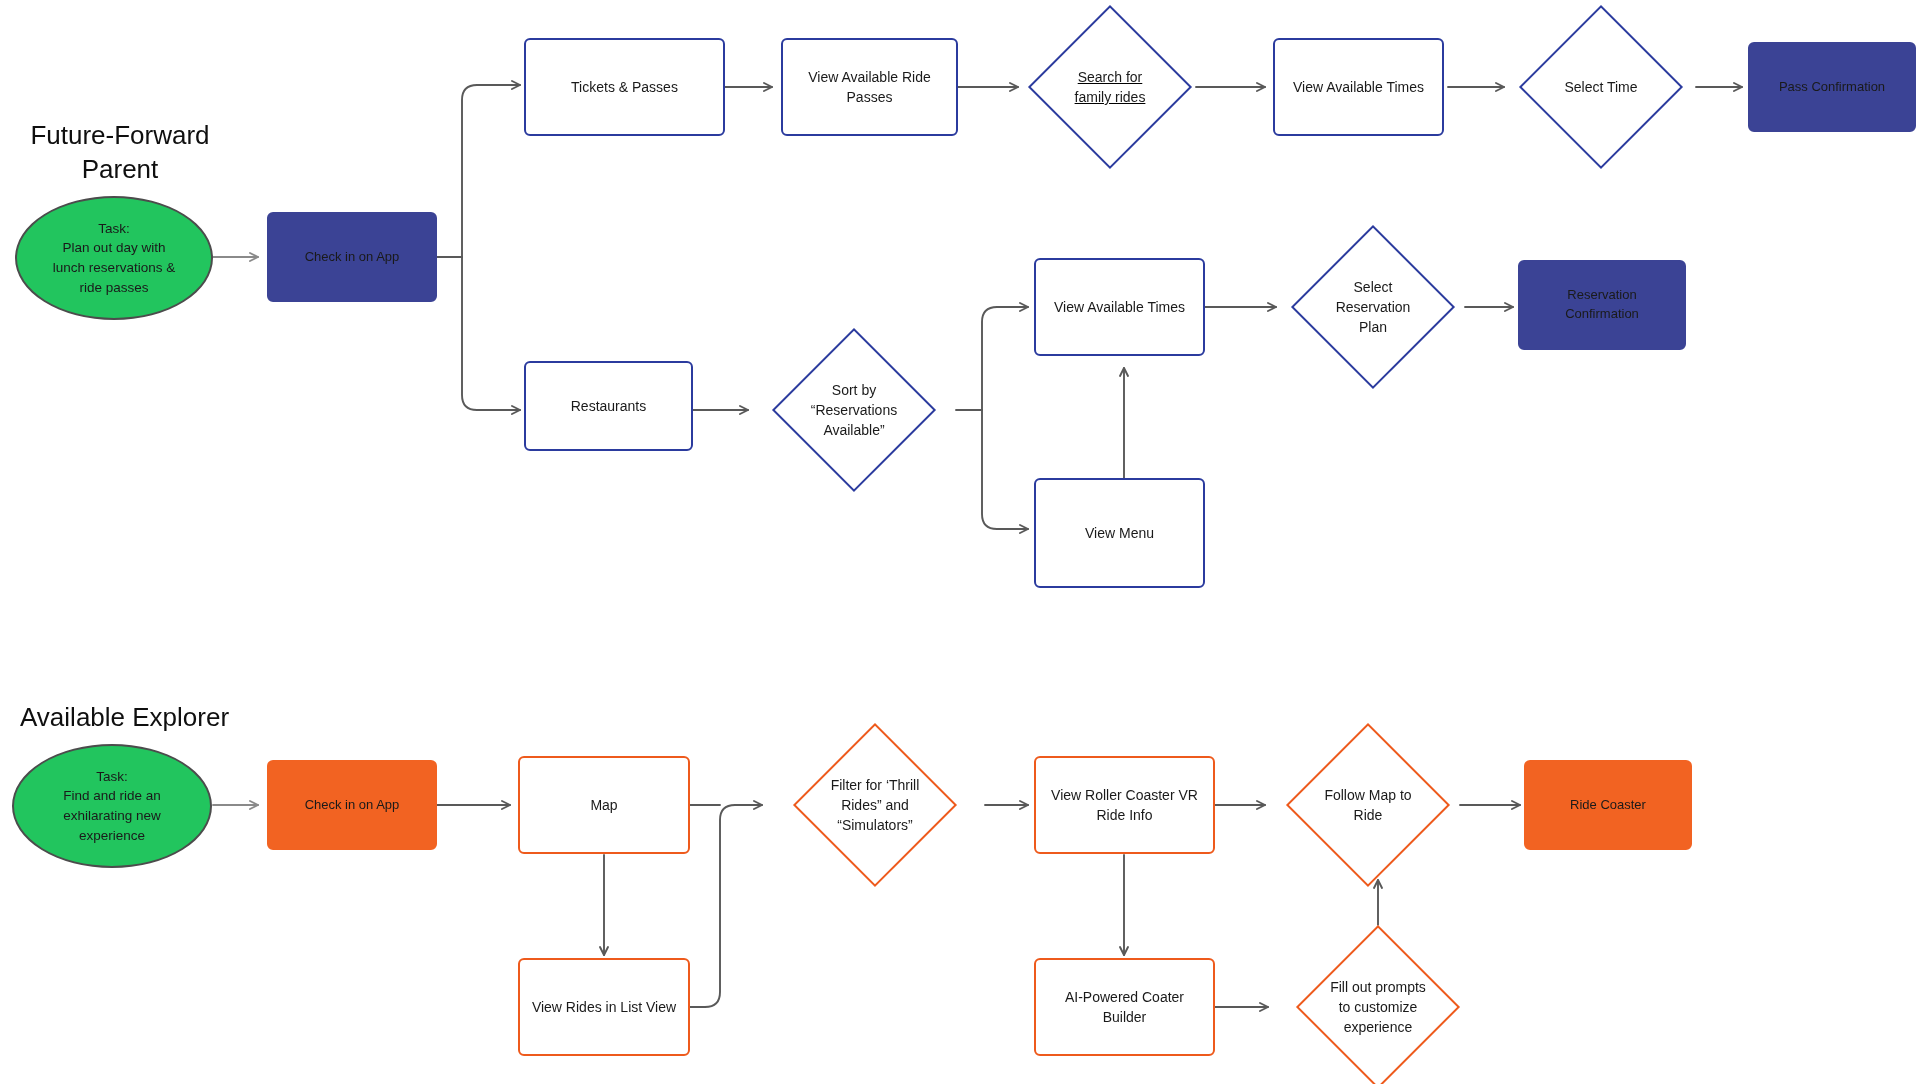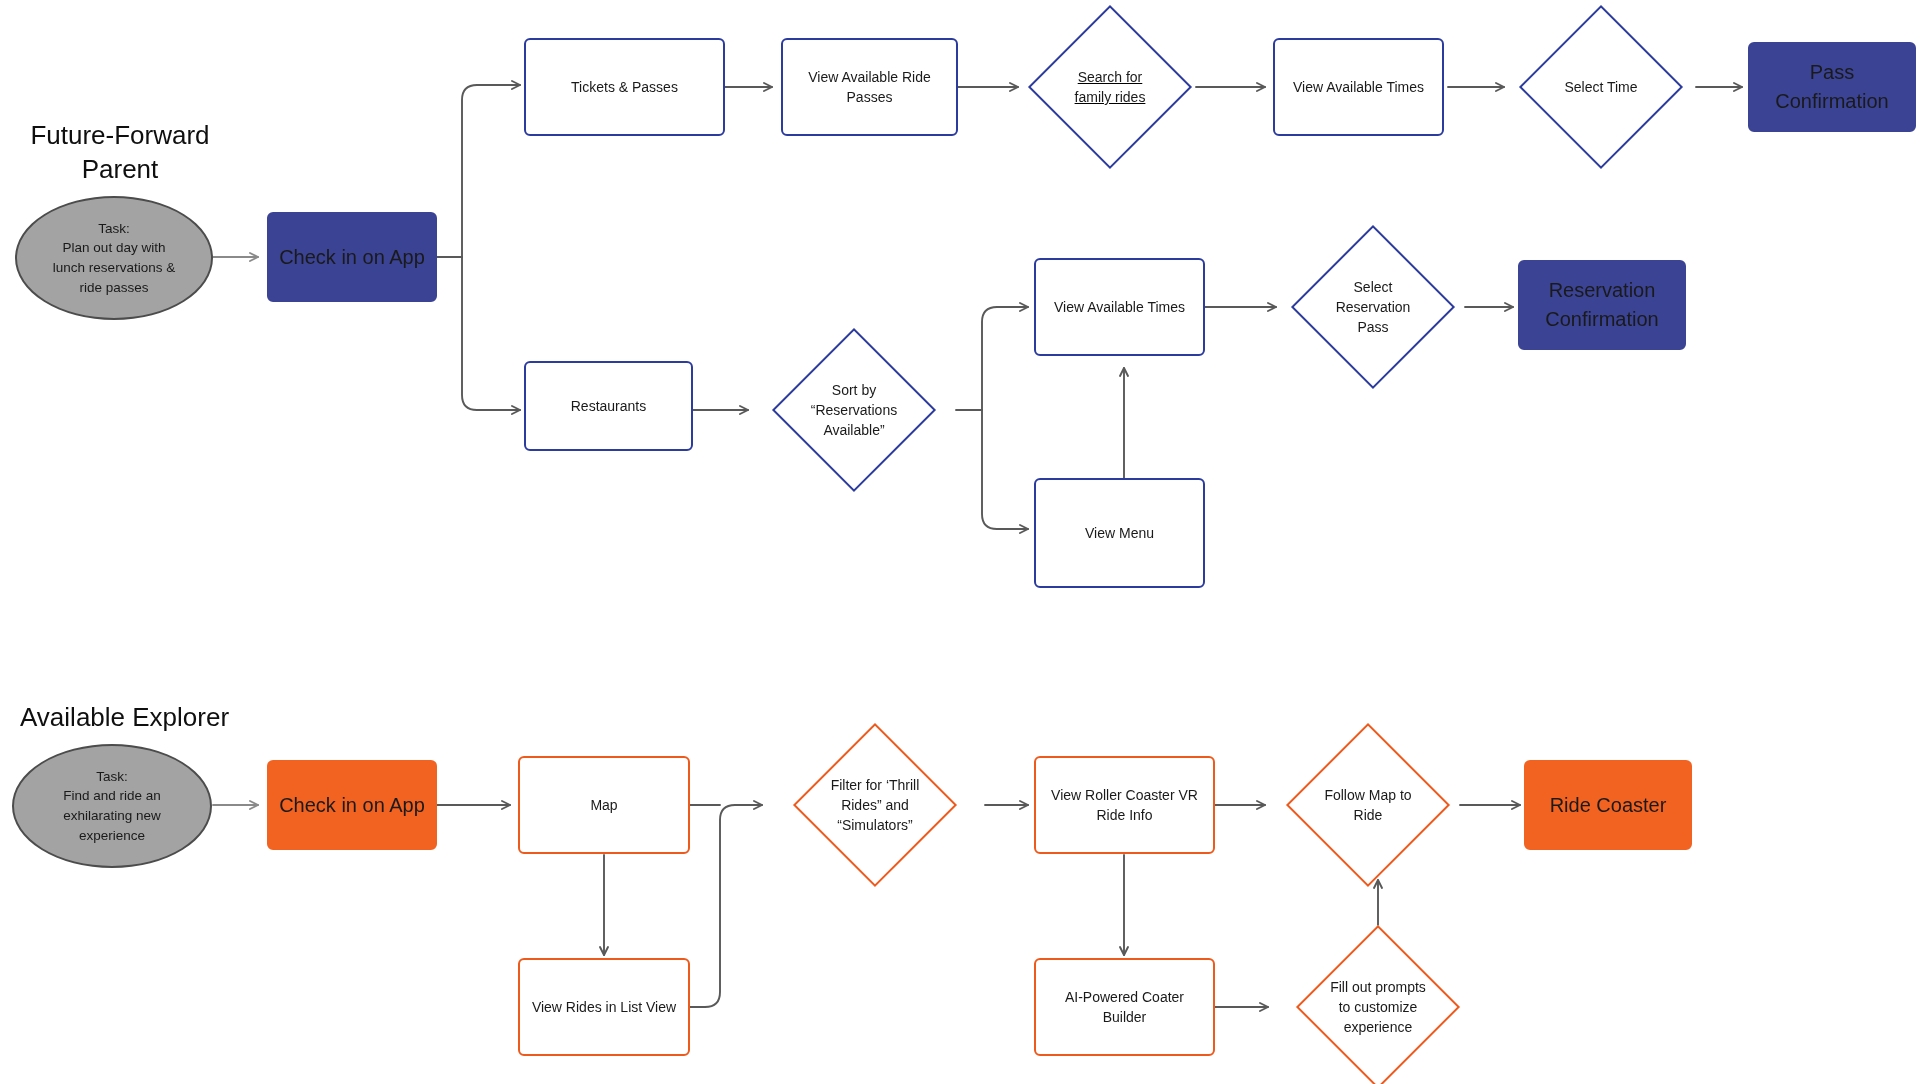--- a/index.html
+++ b/index.html
@@ -50,21 +50,21 @@
   }
   .rect.fill-orange {
     background: #f26322;
     border: 2.5px solid #f26322;
     color: #ffffff;
   }
   
   .ellipse {
     border: 2px solid #4c4c4c;
     border-radius: 50%;
-    background: #a3a3a3;
+    background: #22c55e;
   }
   
   .diamond { background: transparent; }
   .diamond .dshape {
     position: absolute;
     left: 50%; top: 50%;
     transform: translate(-50%,-50%) rotate(45deg);
     background: #ffffff;
   }
   .diamond.blue   .dshape { border: 2.5px solid #2b3b9e; }
@@ -74,21 +74,21 @@
   .heading {
     position: absolute;
     color: #0f0f0f;
     font-size: 26px;
     line-height: 1.32;
     text-align: center;
     white-space: pre-line;
   }
   .t13 { font-size: 13.5px; color: #1a1a1a; }
   .t14 { font-size: 14px;  color: #1a1a1a; }
-  .t15 { font-size: 20px;  color: #1a1a1a; }
+  .t15 { font-size: 13px;  color: #1a1a1a; }
 </style>
 </head>
 <body>
 
 <div id="canvas">
 
   <svg id="wires" viewBox="0 0 1920 1084" xmlns="http://www.w3.org/2000/svg">
     <defs>
       <marker id="ah" markerWidth="11" markerHeight="11" refX="9" refY="5.0" orient="auto" markerUnits="userSpaceOnUse">
         <path d="M1,1 L9,5 L1,9" fill="none" stroke="#595959" stroke-width="1.9" stroke-linecap="round" stroke-linejoin="round"></path>
@@ -198,21 +198,21 @@
   </div>
 
   <div class="node rect blue" style="left:1034px; top:478px; width:171px; height:110px;">
     <span class="lbl t14">View Menu</span>
   </div>
 
   <div class="node diamond blue" style="left:1281px; top:228px; width:184px; height:158px;">
     <div class="dshape" style="width:112px; height:112px;"></div>
     <span class="lbl t14">Select
 Reservation
-Pass</span>
+Plan</span>
   </div>
 
   <div class="node rect fill-blue" style="left:1518px; top:260px; width:168px; height:90px;">
     <span class="lbl t15">Reservation
 Confirmation</span>
   </div>
 
   <div class="heading" style="left:20px; top:700px; width:230px; text-align:left;">Available Explorer</div>
 
   <div class="node ellipse" style="left:12px; top:744px; width:200px; height:124px;">

